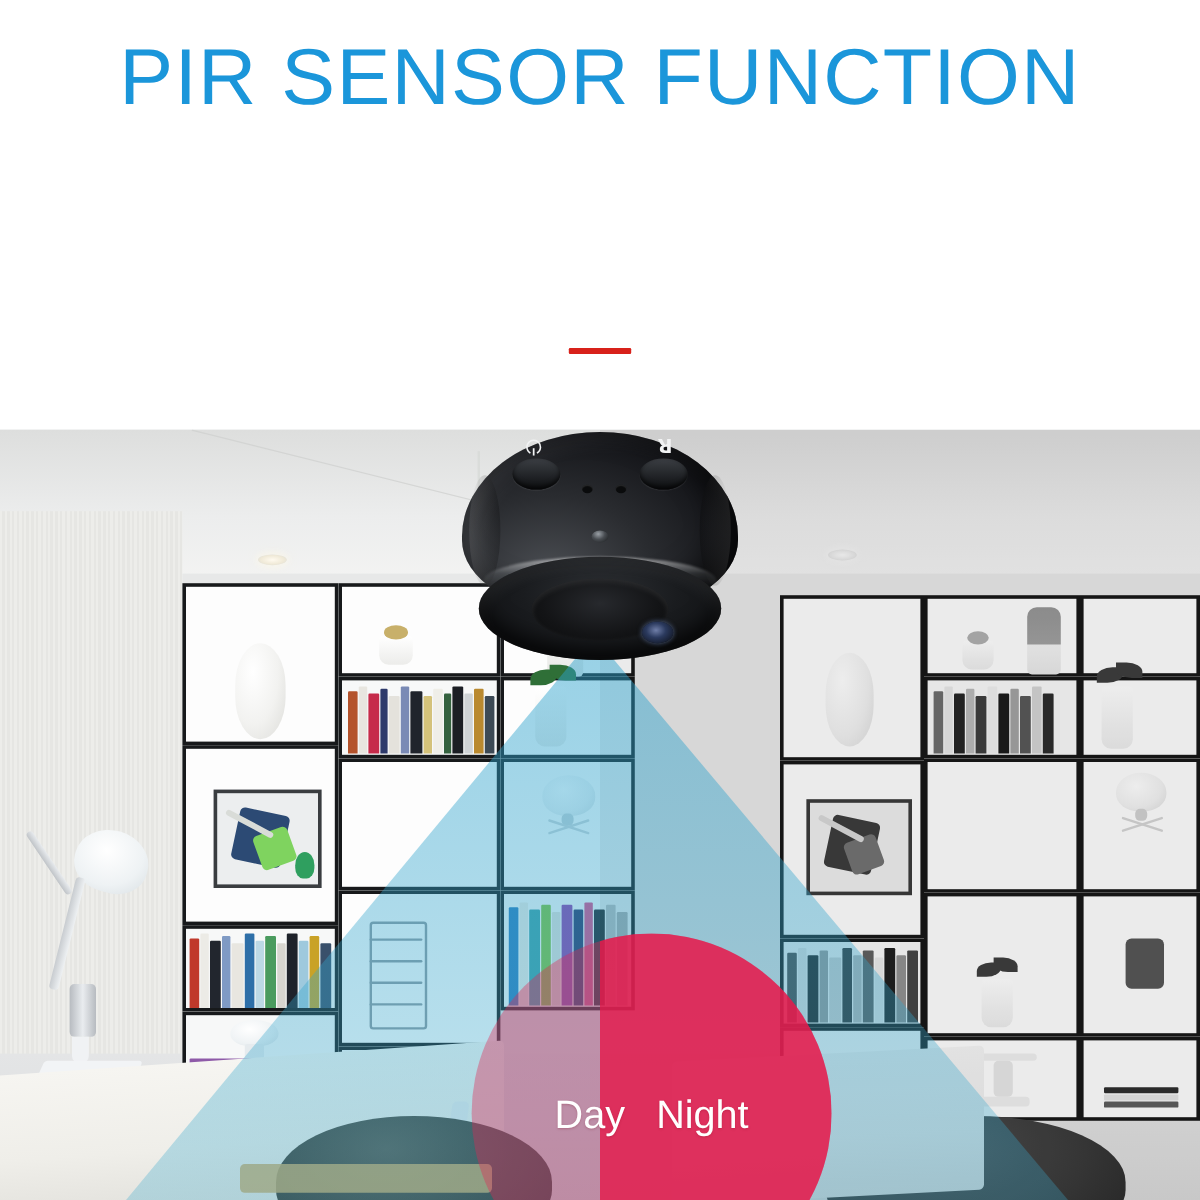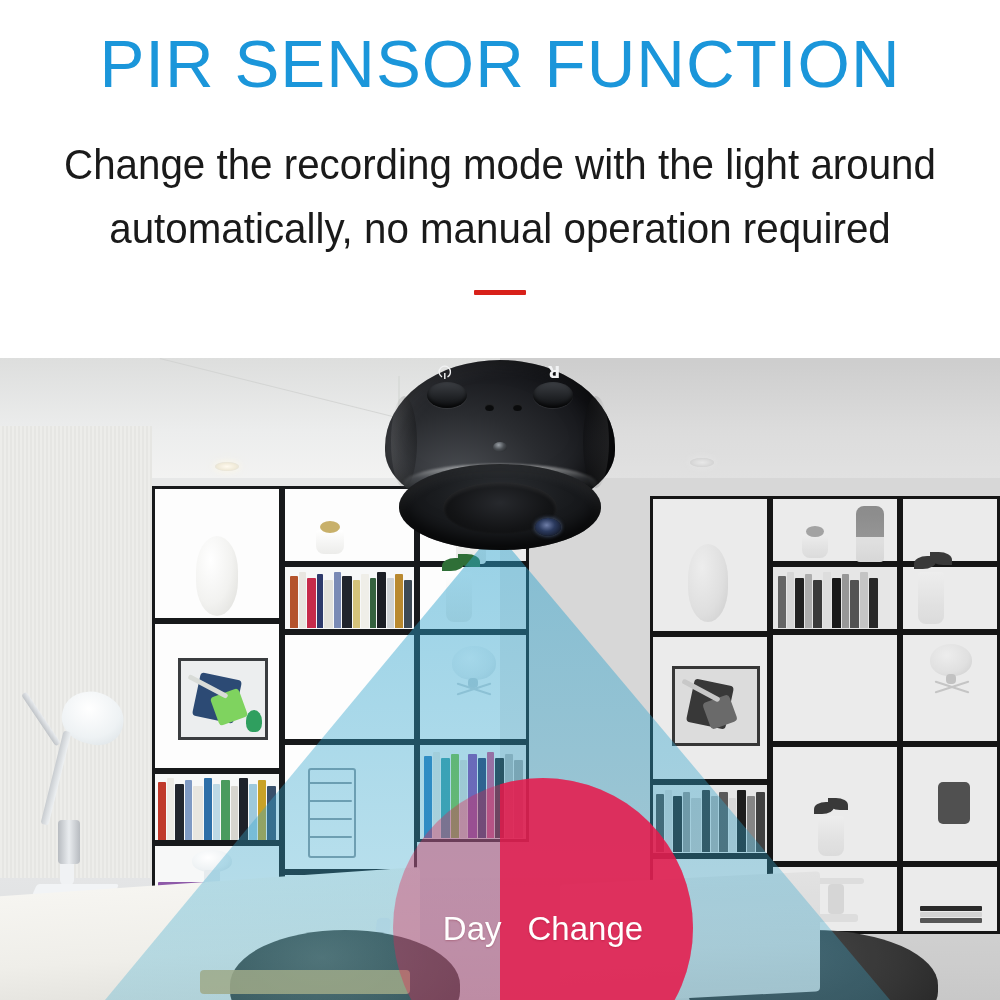--- a/index.html
+++ b/index.html
@@ -114,24 +114,20 @@
     background:radial-gradient(ellipse at 45% 40%,#6f7ea8 0%,#2b3a5e 40%,#0a0c12 100%);
     box-shadow:0 0 4px rgba(120,150,210,.6);}
 </style>
 </head>
 <body>
 
 <div class="page">
 
   <div class="header">
     <div class="title">PIR SENSOR FUNCTION</div>
-    <div class="subtitle">
-      <span class="ln">Change the recording mode with the light around</span>
-      <span class="ln">automatically, no manual operation required</span>
-    </div>
     <div class="divider"></div>
   </div>
 
   <div class="photo">
 
     <div class="half half-day">
       <div class="room-wrap">
         <div class="room">
           <div class="ceiling"></div>
           <div class="ceil-seam"></div>
@@ -354,21 +350,21 @@
         </div>
       </div>
     </div>
 
     <div class="cone-soft"></div>
 
     <div class="circle circle-day"></div>
     <div class="circle circle-night"></div>
     <div class="dn-labels">
       <span>Day</span>
-      <span>Change</span>
+      <span>Night</span>
     </div>
 
     <div class="camera">
       <div class="cam-body">
         <div class="cam-side l"></div>
         <div class="cam-side r"></div>
         <div class="btn l"></div>
         <div class="btn r"></div>
         <div class="glyph pwr">⏻</div>
         <div class="glyph rec">R</div>

